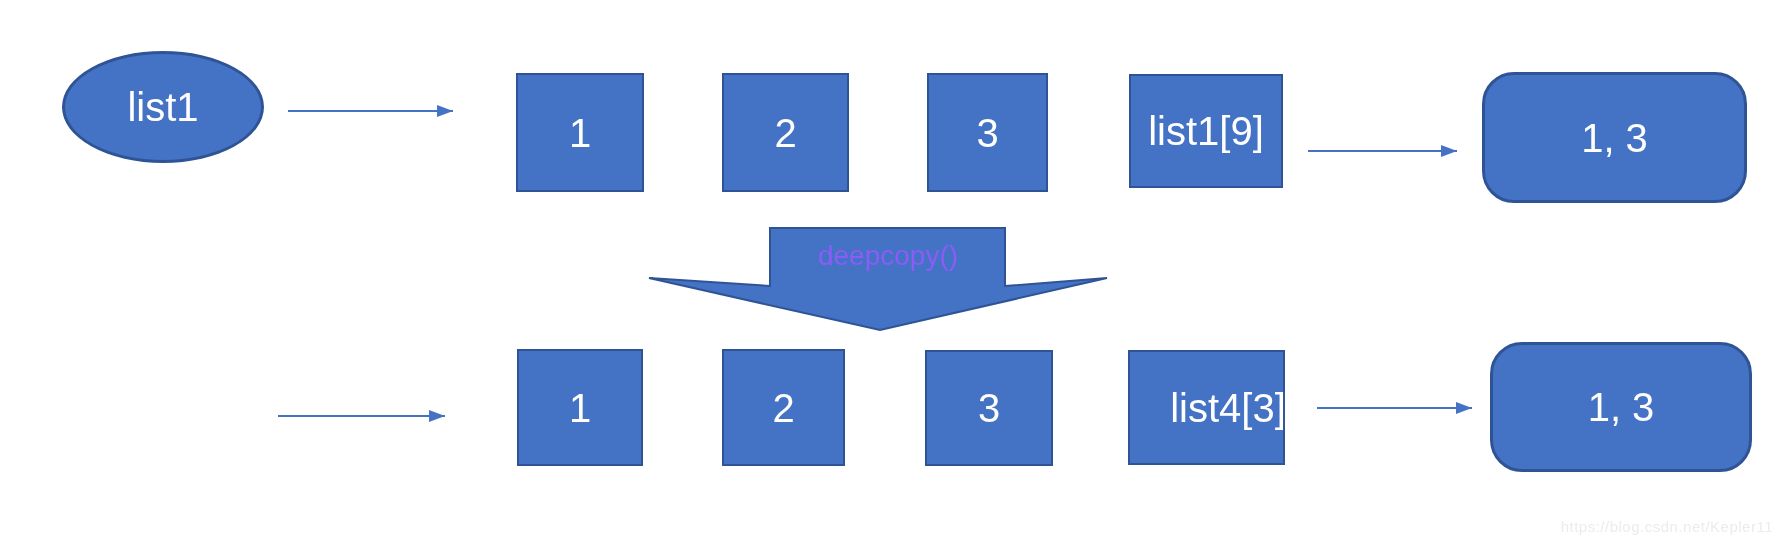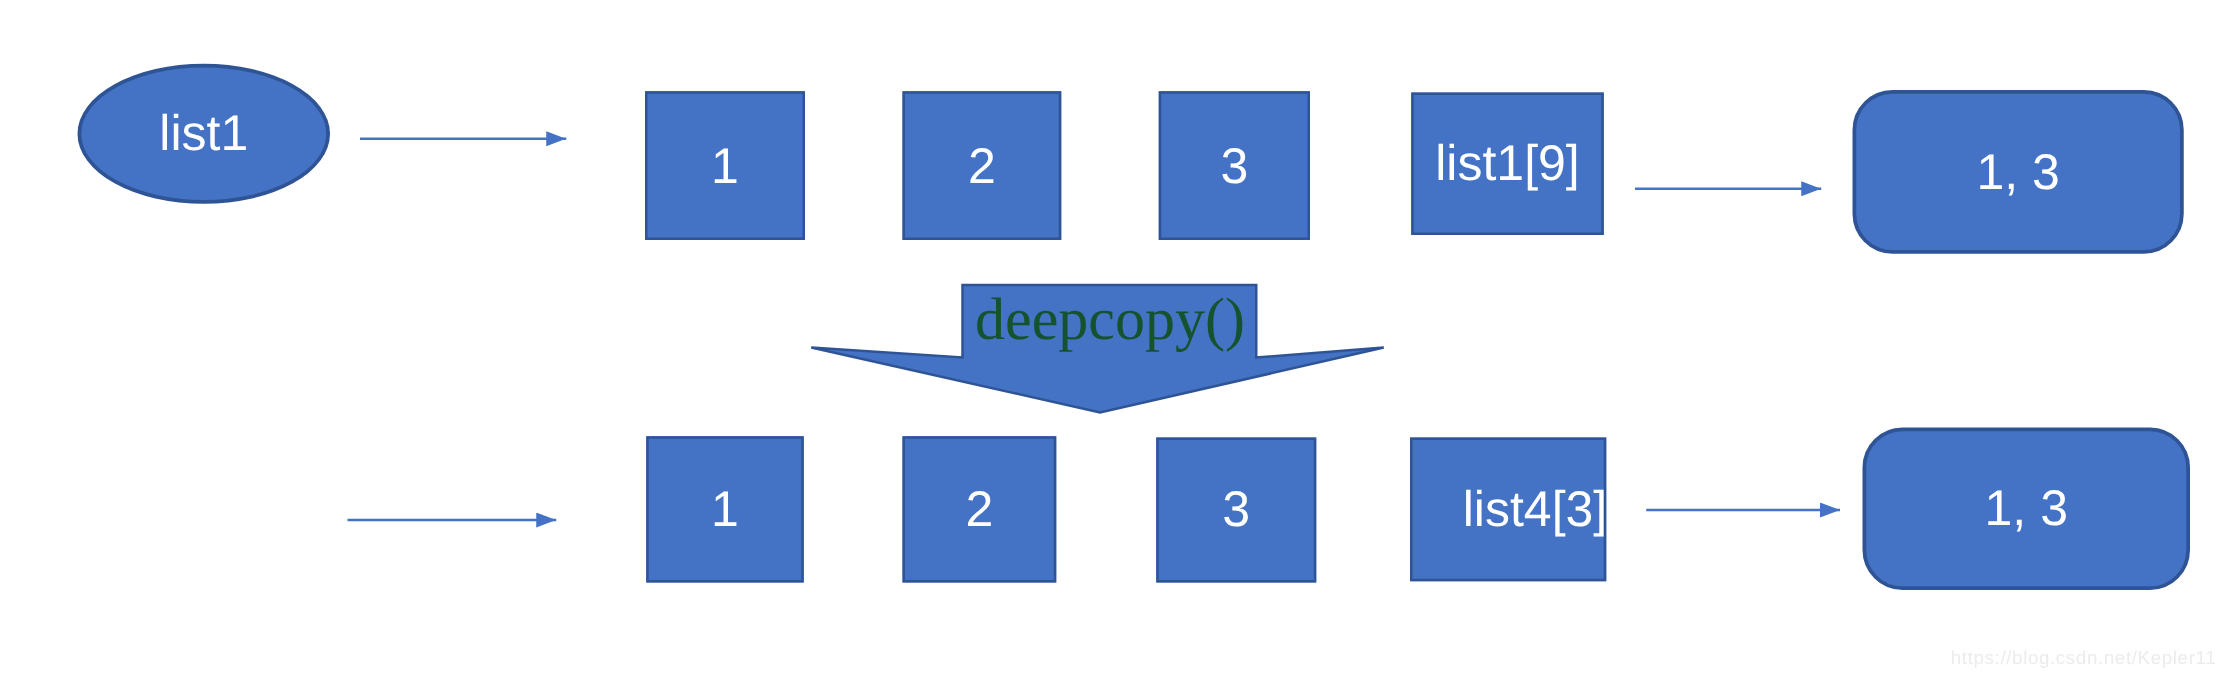--- a/index.html
+++ b/index.html
@@ -57,25 +57,24 @@
   }
   .deepcopy-label {
     position: absolute;
     left: 740px;
     top: 230px;
     width: 296px;
     height: 52px;
     display: flex;
     align-items: center;
     justify-content: center;
-    color: #14532d;
-    font-size: 48px;
+    color: #8b5cf6;
+    font-size: 28px;
     line-height: 1;
     white-space: nowrap;
-    font-family: Liberation Serif, serif;
   }
   .watermark {
     position: absolute;
     right: 8px;
     top: 518px;
     font-size: 15px;
     letter-spacing: 0.5px;
     color: #ececec;
     white-space: nowrap;
   }

